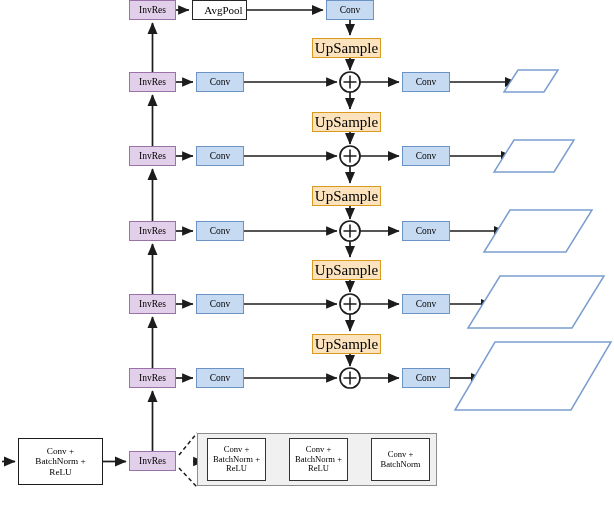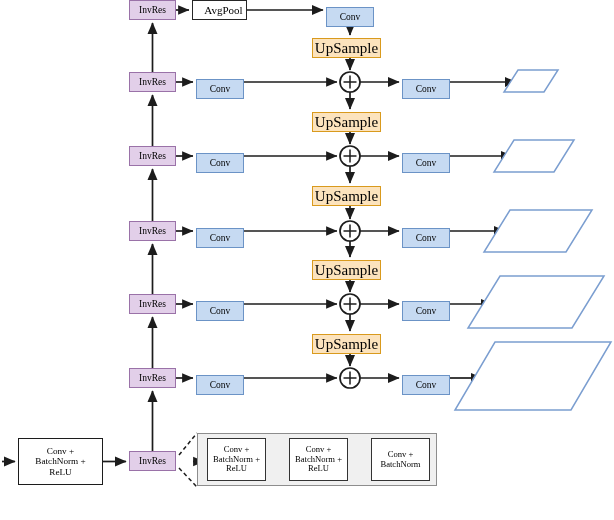--- a/index.html
+++ b/index.html
@@ -31,21 +31,20 @@
   }
   .n-invres {
     background: #e2cfe9;
     border: 1px solid #9a72a8;
     font-size: 9.5px;
   }
   .n-conv {
     background: #c6daf2;
     border: 1px solid #6b93c6;
     font-size: 9.5px;
-    margin-top: 7px;
   }
   .n-avgpool {
     background: #ffffff;
     border: 1.4px solid #262626;
     font-size: 11px;
     padding-left: 8px;
   }
   .n-upsample {
     background: #fce3bd;
     border: 1.4px solid #d99a1d;

